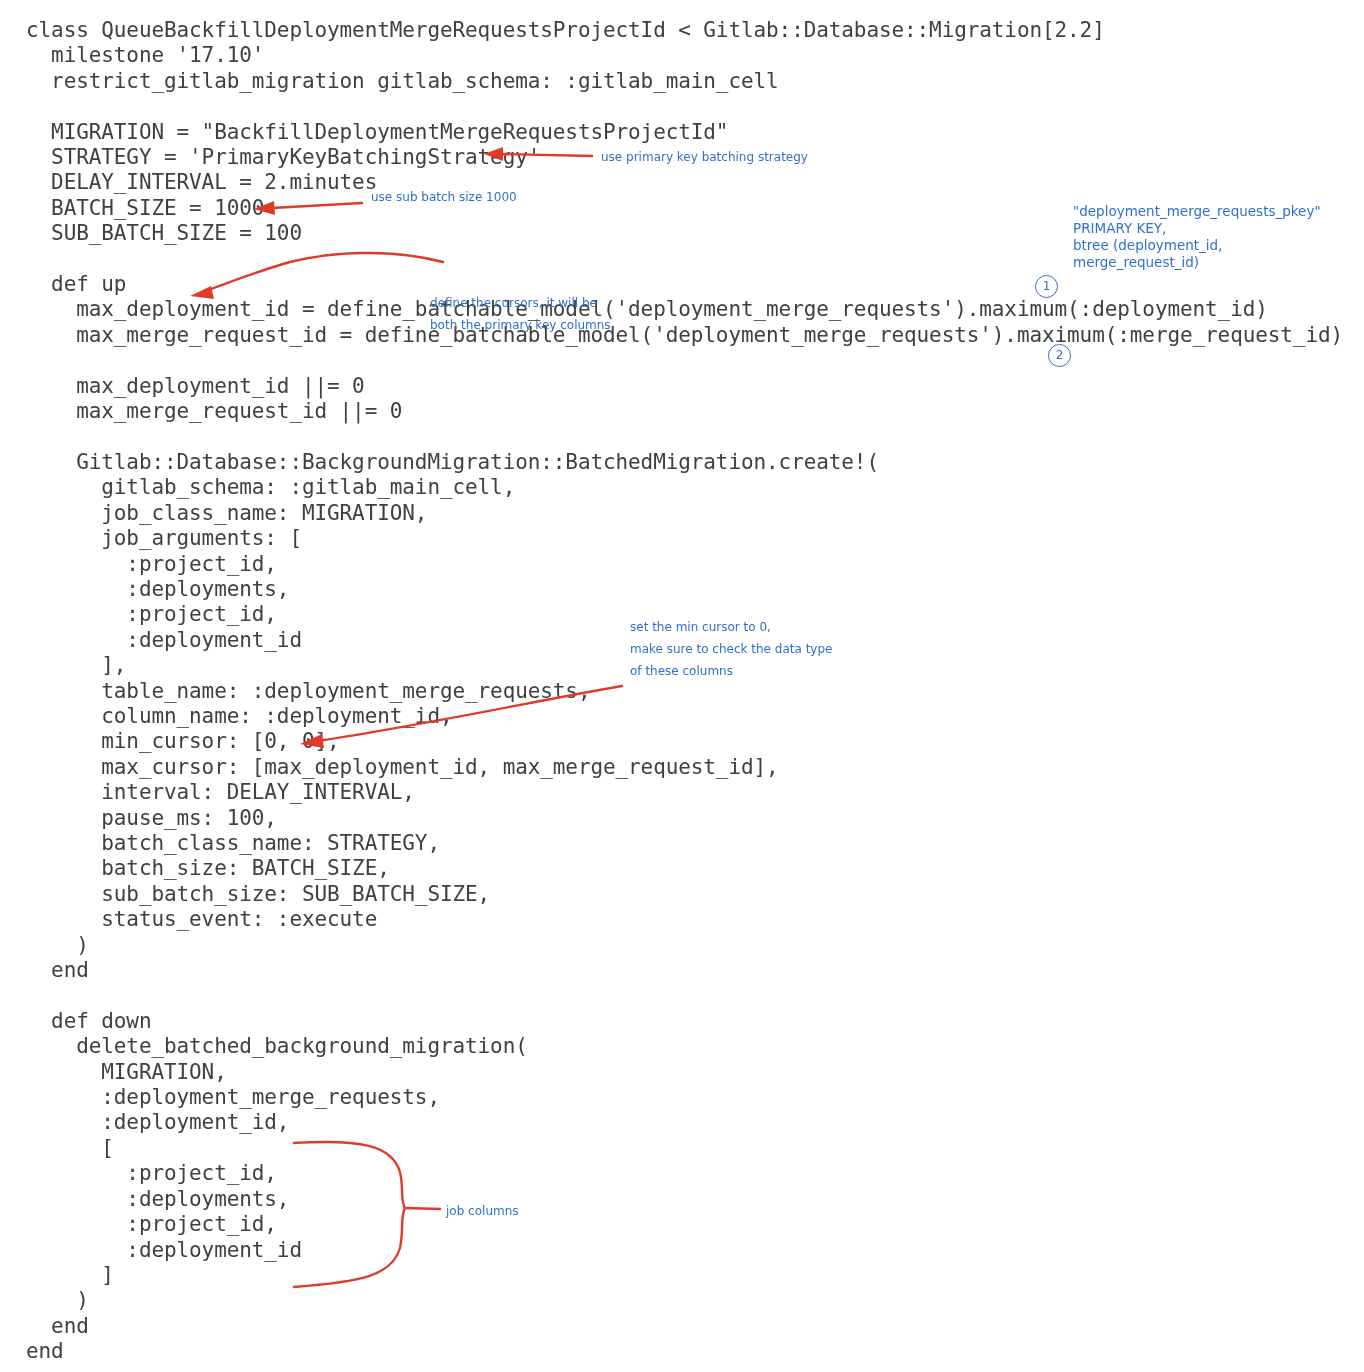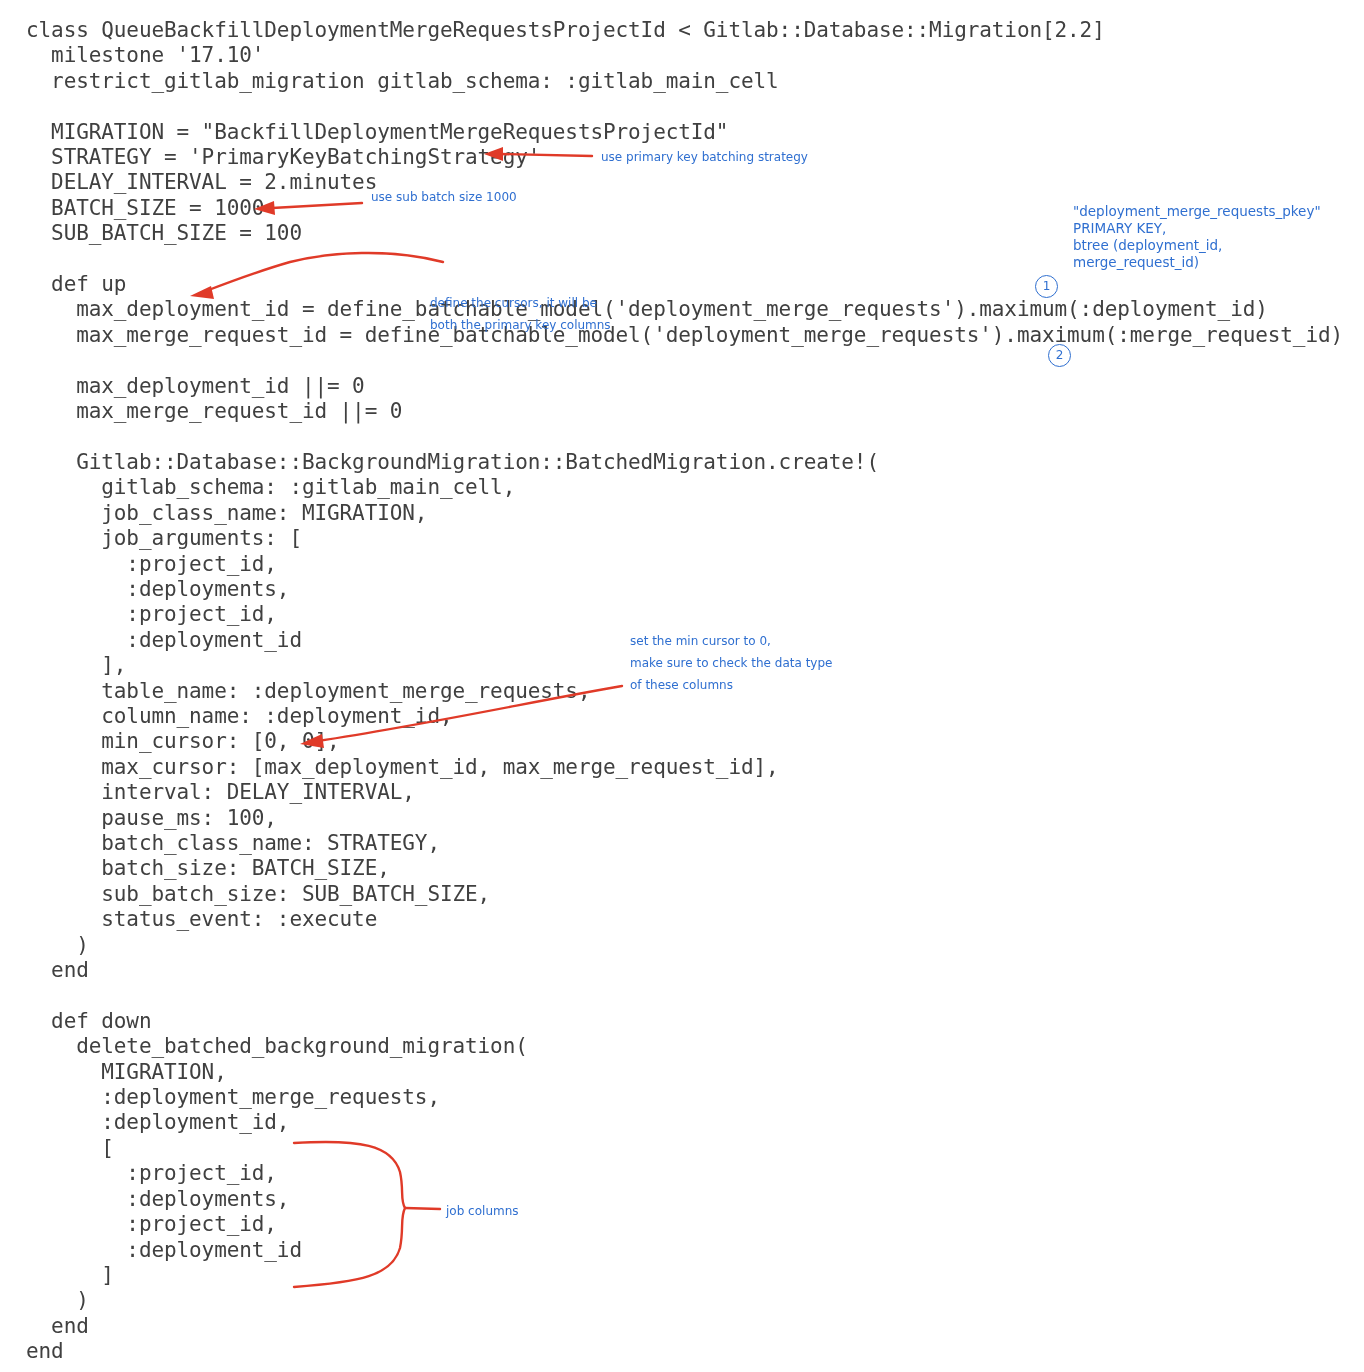--- a/index.html
+++ b/index.html
@@ -117,21 +117,21 @@
 end</div>
 
 <div class="annotation" style="left:601px; top:146px;">use primary key batching strategy</div>
 <div class="annotation" style="left:371px; top:186px;">use sub batch size 1000</div>
 <div class="annotation" style="left:430px; top:244px;margin-top:48px;">define the cursors, it will be
 both the primary key columns</div>
 <div class="annotation small" style="left:1073px; top:203px;">"deployment_merge_requests_pkey"
 PRIMARY KEY,
 btree (deployment_id,
 merge_request_id)</div>
-<div class="annotation" style="left:630px; top:630px;">set the min cursor to 0,
+<div class="annotation" style="left:630px; top:616px;">set the min cursor to 0,
 make sure to check the data type
 of these columns</div>
 <div class="annotation" style="left:446px; top:1200px;">job columns</div>
 
 <div class="circle-num" style="left:1035px; top:275px;">1</div>
 <div class="circle-num" style="left:1048px; top:344px;">2</div>
 
 <svg class="overlay" viewBox="0 0 1364 1372">
   <g stroke="#e03a28" stroke-width="2.4" fill="none" stroke-linecap="round" stroke-linejoin="round">
 

